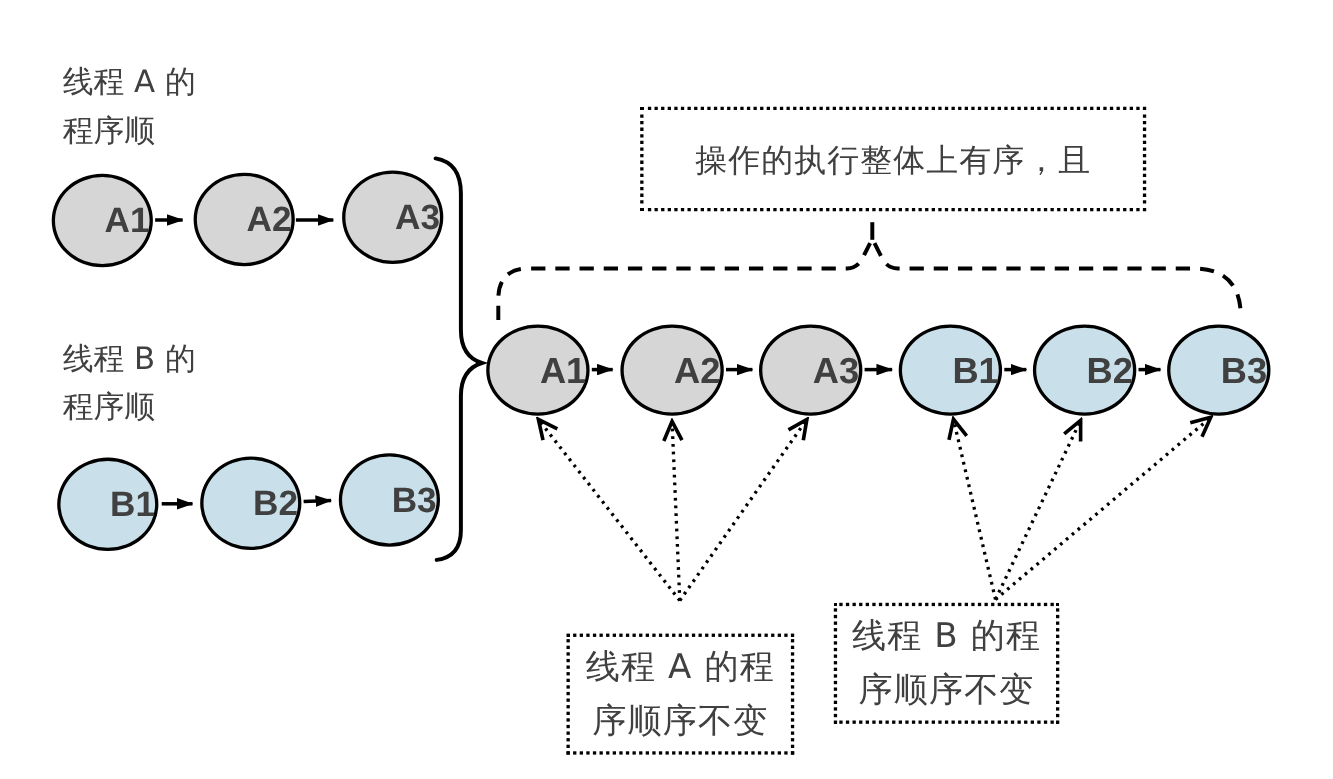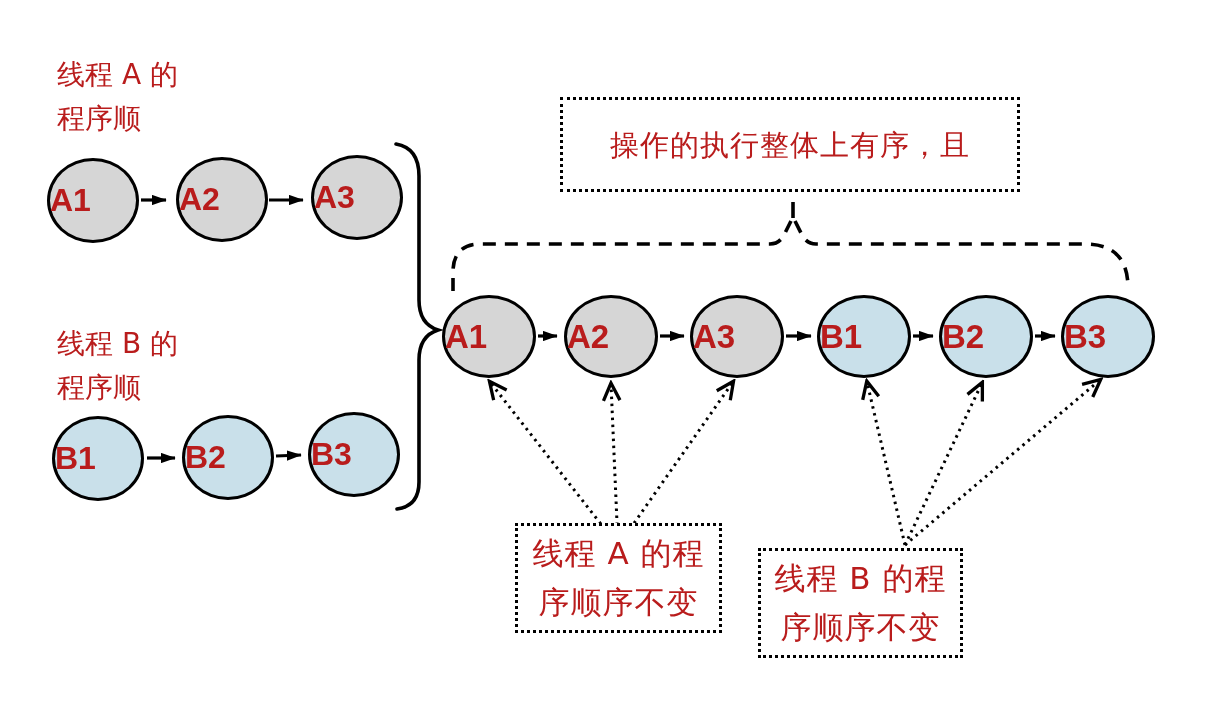--- a/index.html
+++ b/index.html
@@ -1,27 +1,27 @@
 <!DOCTYPE html>
 <html style="--thread-a-fill: #d6d6d6; --thread-b-fill: #c9e0ea; --line: #000000; --background: #ffffff;"><head>
 <meta charset="utf-8">
 <style>
   * { margin:0; padding:0; box-sizing:border-box; }
   html,body { background:#fff; }
   .canvas {
     position:relative; width:1193px; height:708px;
     background:var(--background,#ffffff);
     font-family:"DejaVu Sans", sans-serif;
-    color:#b91c1c; overflow:hidden;
+    color:#404040; overflow:hidden;
   }
   .layer { position:absolute; left:0; top:0; width:1212px; height:708px; }
 
   .node {
     position:absolute; border:3px solid var(--line,#000);
-    border-radius:50%; display:flex; align-items:center; justify-content:flex-start;
+    border-radius:50%; display:flex; align-items:center; justify-content:flex-end;
     font-family:"Liberation Sans","DejaVu Sans",sans-serif; font-weight:bold;
   }
   .node.sm { width:92px; height:85px; font-size:32px; }
   .node.lg { width:94px; height:83px; font-size:33px; }
   .fill-a { background:var(--thread-a-fill,#d6d6d6); }
   .fill-b { background:var(--thread-b-fill,#c9e0ea); }
 
   .cjk-label {
     position:absolute; font-size:28px; line-height:44px;
     font-family:"DejaVu Sans","Liberation Sans",sans-serif; white-space:nowrap;
@@ -83,35 +83,35 @@
   <div class="node sm fill-a" style="left:47px; top:158px;">
     <span>A1</span>
   </div>
   <div class="node sm fill-a" style="left:176px; top:157px;">
     <span>A2</span>
   </div>
   <div class="node sm fill-a" style="left:311px; top:155px;">
     <span>A3</span>
   </div>
 
-  <div class="cjk-label" style="left:57px; top:322px;">
+  <div class="cjk-label" style="left:57px; top:304px;">
     <div>线程 B 的</div>
     <div>程序顺</div>
   </div>
   <div class="node sm fill-b" style="left:52px; top:416px;">
     <span>B1</span>
   </div>
   <div class="node sm fill-b" style="left:182px; top:415px;">
     <span>B2</span>
   </div>
   <div class="node sm fill-b" style="left:308px; top:412px;">
     <span>B3</span>
   </div>
 
-  <div class="dotted-box top-note" style="left:560px; top:97px; width:460px; height:95px;gap:16px;">
+  <div class="dotted-box top-note" style="left:582px; top:97px; width:460px; height:95px;gap:16px;">
     <div>操作的执行整体上有序，且</div>
   </div>
 
   <div class="node lg fill-a" style="left:442px; top:295px;">
     <span>A1</span>
   </div>
   <div class="node lg fill-a" style="left:564px; top:295px;">
     <span>A2</span>
   </div>
   <div class="node lg fill-a" style="left:690px; top:295px;">
@@ -120,21 +120,21 @@
   <div class="node lg fill-b" style="left:817px; top:295px;">
     <span>B1</span>
   </div>
   <div class="node lg fill-b" style="left:939px; top:295px;">
     <span>B2</span>
   </div>
   <div class="node lg fill-b" style="left:1061px; top:295px;">
     <span>B3</span>
   </div>
 
-  <div class="dotted-box bottom-note" style="left:515px; top:523px; width:207px; height:110px;">
+  <div class="dotted-box bottom-note" style="left:515px; top:576px; width:207px; height:110px;">
     <div>线程 A 的程</div>
     <div>序顺序不变</div>
   </div>
   <div class="dotted-box bottom-note" style="left:758px; top:548px; width:205px; height:110px;">
     <div>线程 B 的程</div>
     <div>序顺序不变</div>
   </div>
 
 </div>
 

